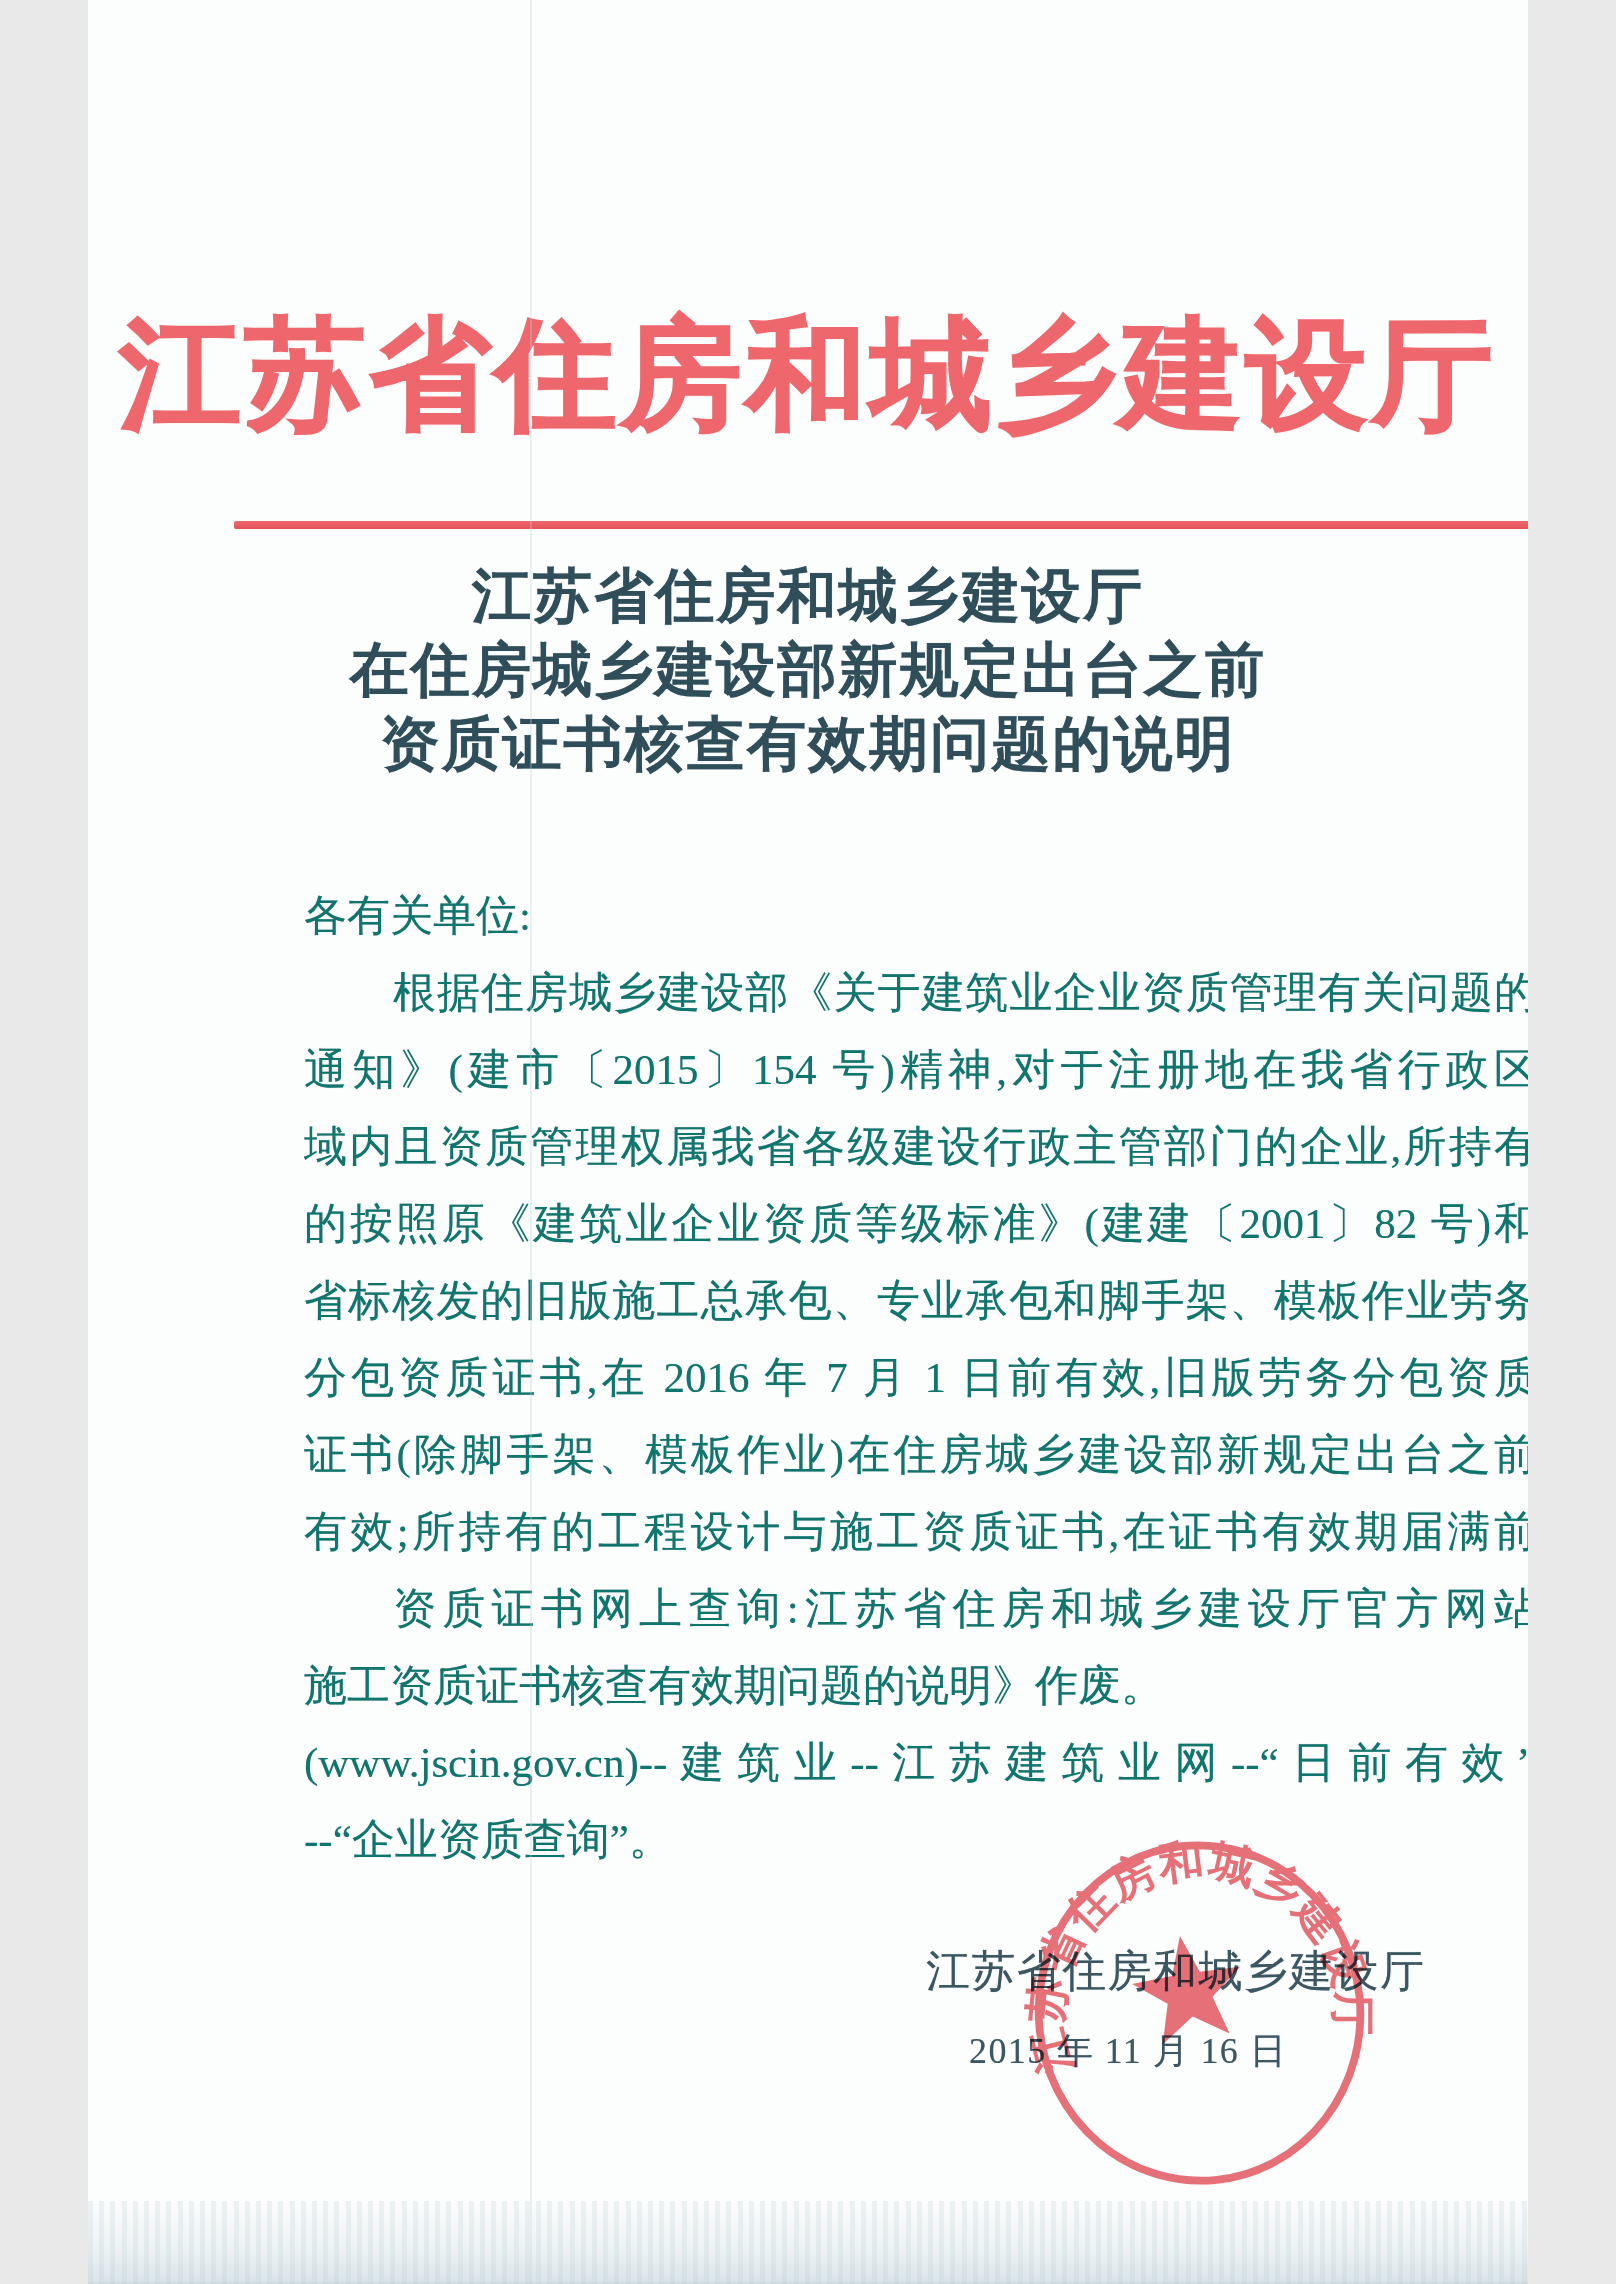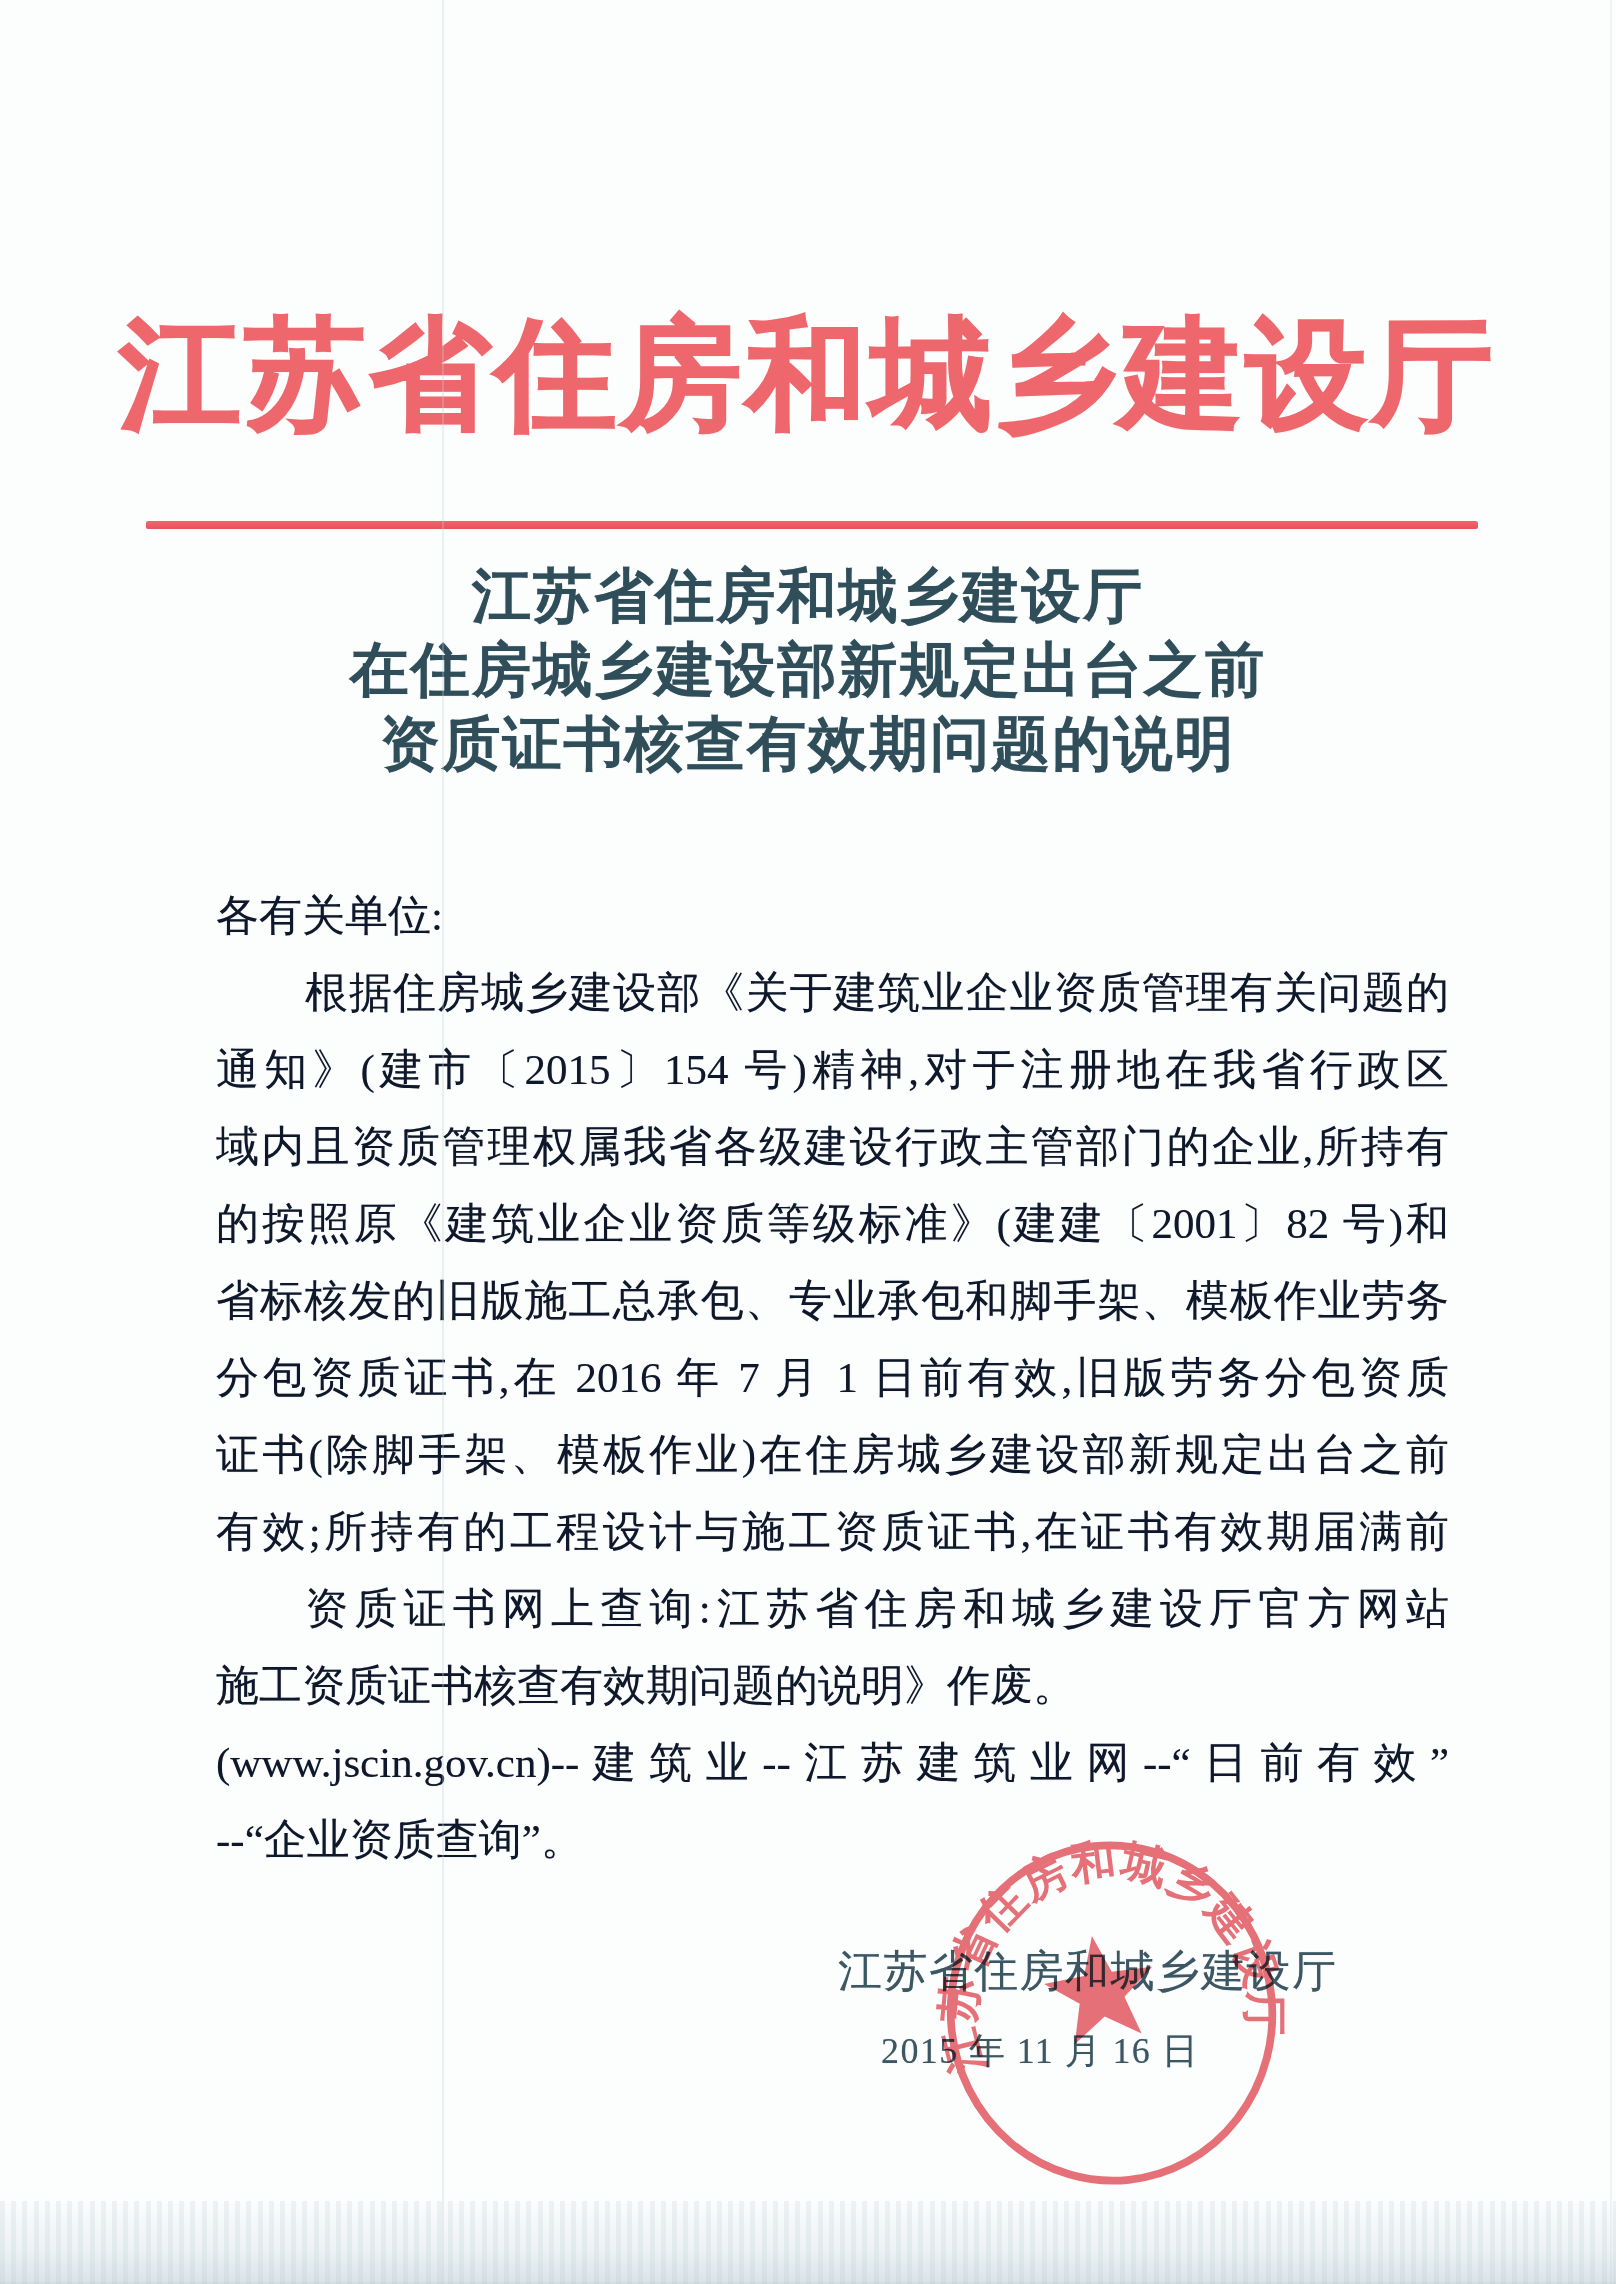--- a/index.html
+++ b/index.html
@@ -1,17 +1,17 @@
 <!DOCTYPE html>
 <html lang="zh" style="font-size:11.2px"><head>
 <meta charset="utf-8">
 <style>
   html,body { margin:0; padding:0; background:#e9e9e9; }
   .page {
-    position:relative; width:1616px; height:2284px; margin:0 auto;
+    position:relative; width:1440px; height:2284px; margin:0 auto;
     background:#fcfdfd; overflow:hidden;
     font-family:"Liberation Serif","DejaVu Serif",serif;
   }
   
   .letterhead {
     position:absolute; top:315px; left:0; width:100%;
     text-align:center; font-size:121px; font-weight:700;
     color:#ee676d; letter-spacing:4.2px; line-height:1;
     -webkit-text-stroke:1.8px #ee676d;
     text-shadow:0 1.4px 1.4px rgba(238,103,109,.25);
@@ -24,21 +24,21 @@
   
   .title-block {
     position:absolute; top:559px; left:0; width:100%;
     text-align:center; color:#2f4e5a; font-weight:700;
     font-size:59px; line-height:74px; letter-spacing:2.1px;
     text-shadow:0 0 0.7px rgba(47,78,90,.55);
   }
   
   .body-text {
     position:absolute; left:216px; top:877px; width:1233px;
-    color:#0f172a; font-size:43px; line-height:77px;
+    color:#0f766e; font-size:43px; line-height:77px;
     text-shadow:0 0 0.7px rgba(60,87,98,.5);
   }
   .bl { white-space:nowrap; height:77px; }
   .j  { white-space:normal; text-align:justify; text-align-last:justify; overflow:hidden; }
   .ind{ text-indent:89px; }
   .signature {
     position:absolute; left:838px; top:1942px;
     color:#3c5762; font-size:44px; letter-spacing:1.4px;
     text-shadow:0 0 0.7px rgba(60,87,98,.5); white-space:nowrap;
   }

